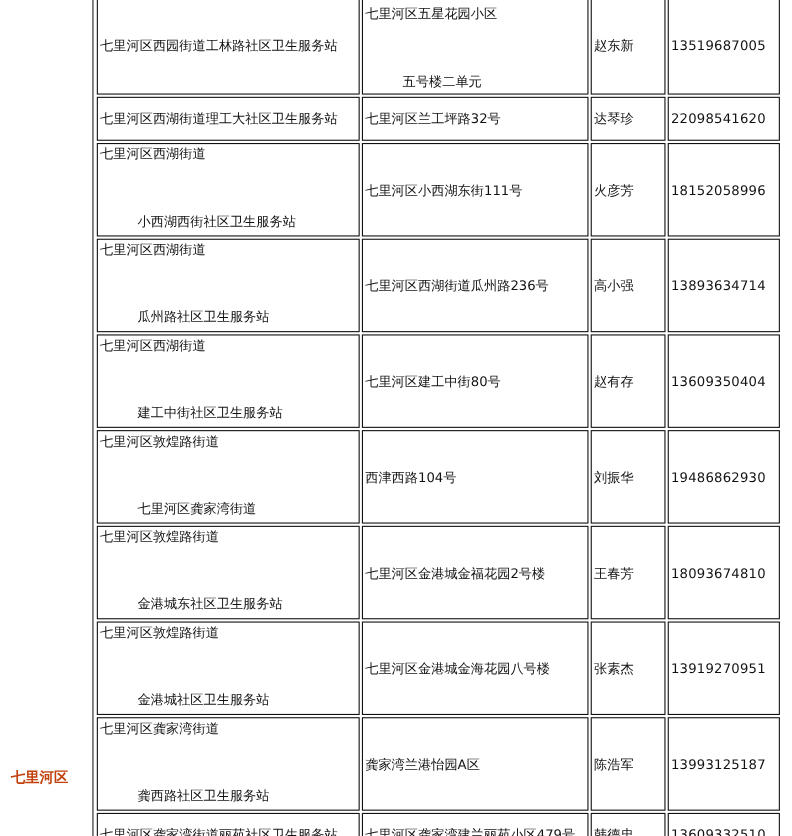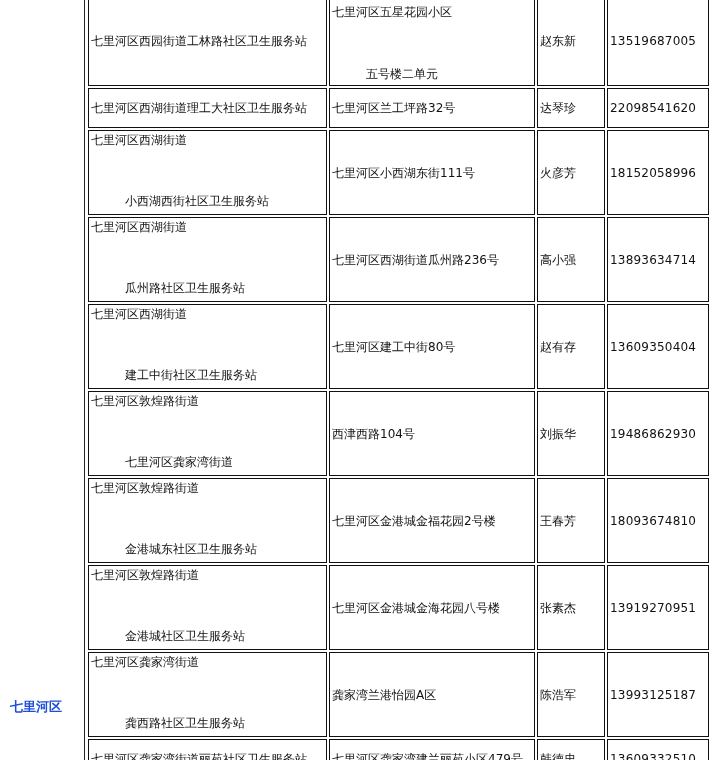--- a/index.html
+++ b/index.html
@@ -23,21 +23,21 @@
       height: 760px;
       border-right: 1px solid #222;
       box-sizing: border-box;
     }
     .district-label {
       position: absolute;
       left: 10px;
       top: 698px;
       font-size: 13px;
       font-weight: bold;
-      color: #1d4ed8;
+      color: #c2410c;
       letter-spacing: 0;
     }
     table.sites {
       position: absolute;
       left: 86px;
       top: -6px;
       border-collapse: separate;
       border-spacing: 2px;
       table-layout: fixed;
     }

